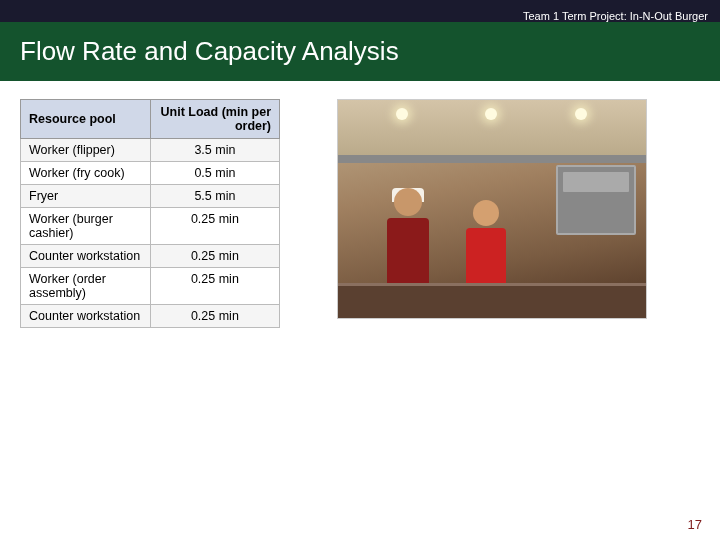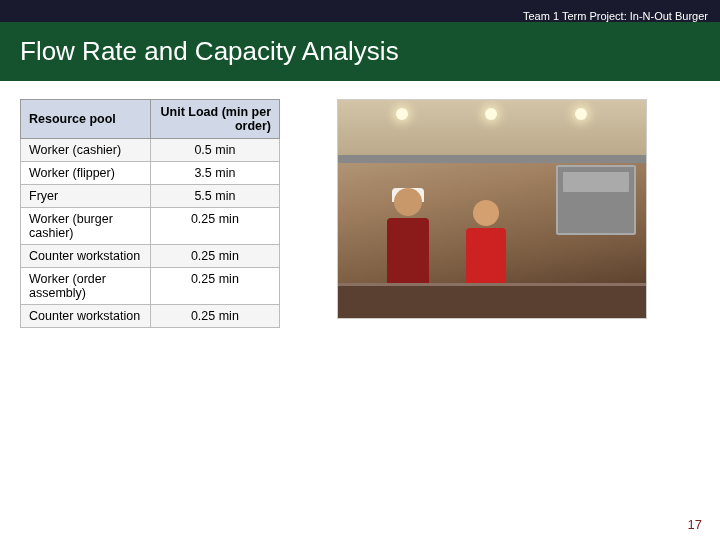--- a/index.html
+++ b/index.html
@@ -267,27 +267,27 @@
 
   <div id="table-section">
     <table>
       <thead>
         <tr>
           <th class="left-header">Resource pool</th>
           <th>Unit Load (min per order)</th>
         </tr>
       </thead>
       <tbody id="table-body">
-      <tr>
-            <td>Worker (cashier)</td>
-            <td class="value-cell">0.5 min</td>
-          </tr>
           <tr>
             <td>Worker (flipper)</td>
             <td class="value-cell">3.5 min</td>
+          </tr>
+          <tr>
+            <td>Worker (fry cook)</td>
+            <td class="value-cell">0.5 min</td>
           </tr>
           <tr>
             <td>Fryer</td>
             <td class="value-cell">5.5 min</td>
           </tr>
           <tr>
             <td>Worker (burger cashier)</td>
             <td class="value-cell">0.25 min</td>
           </tr>
           <tr>

